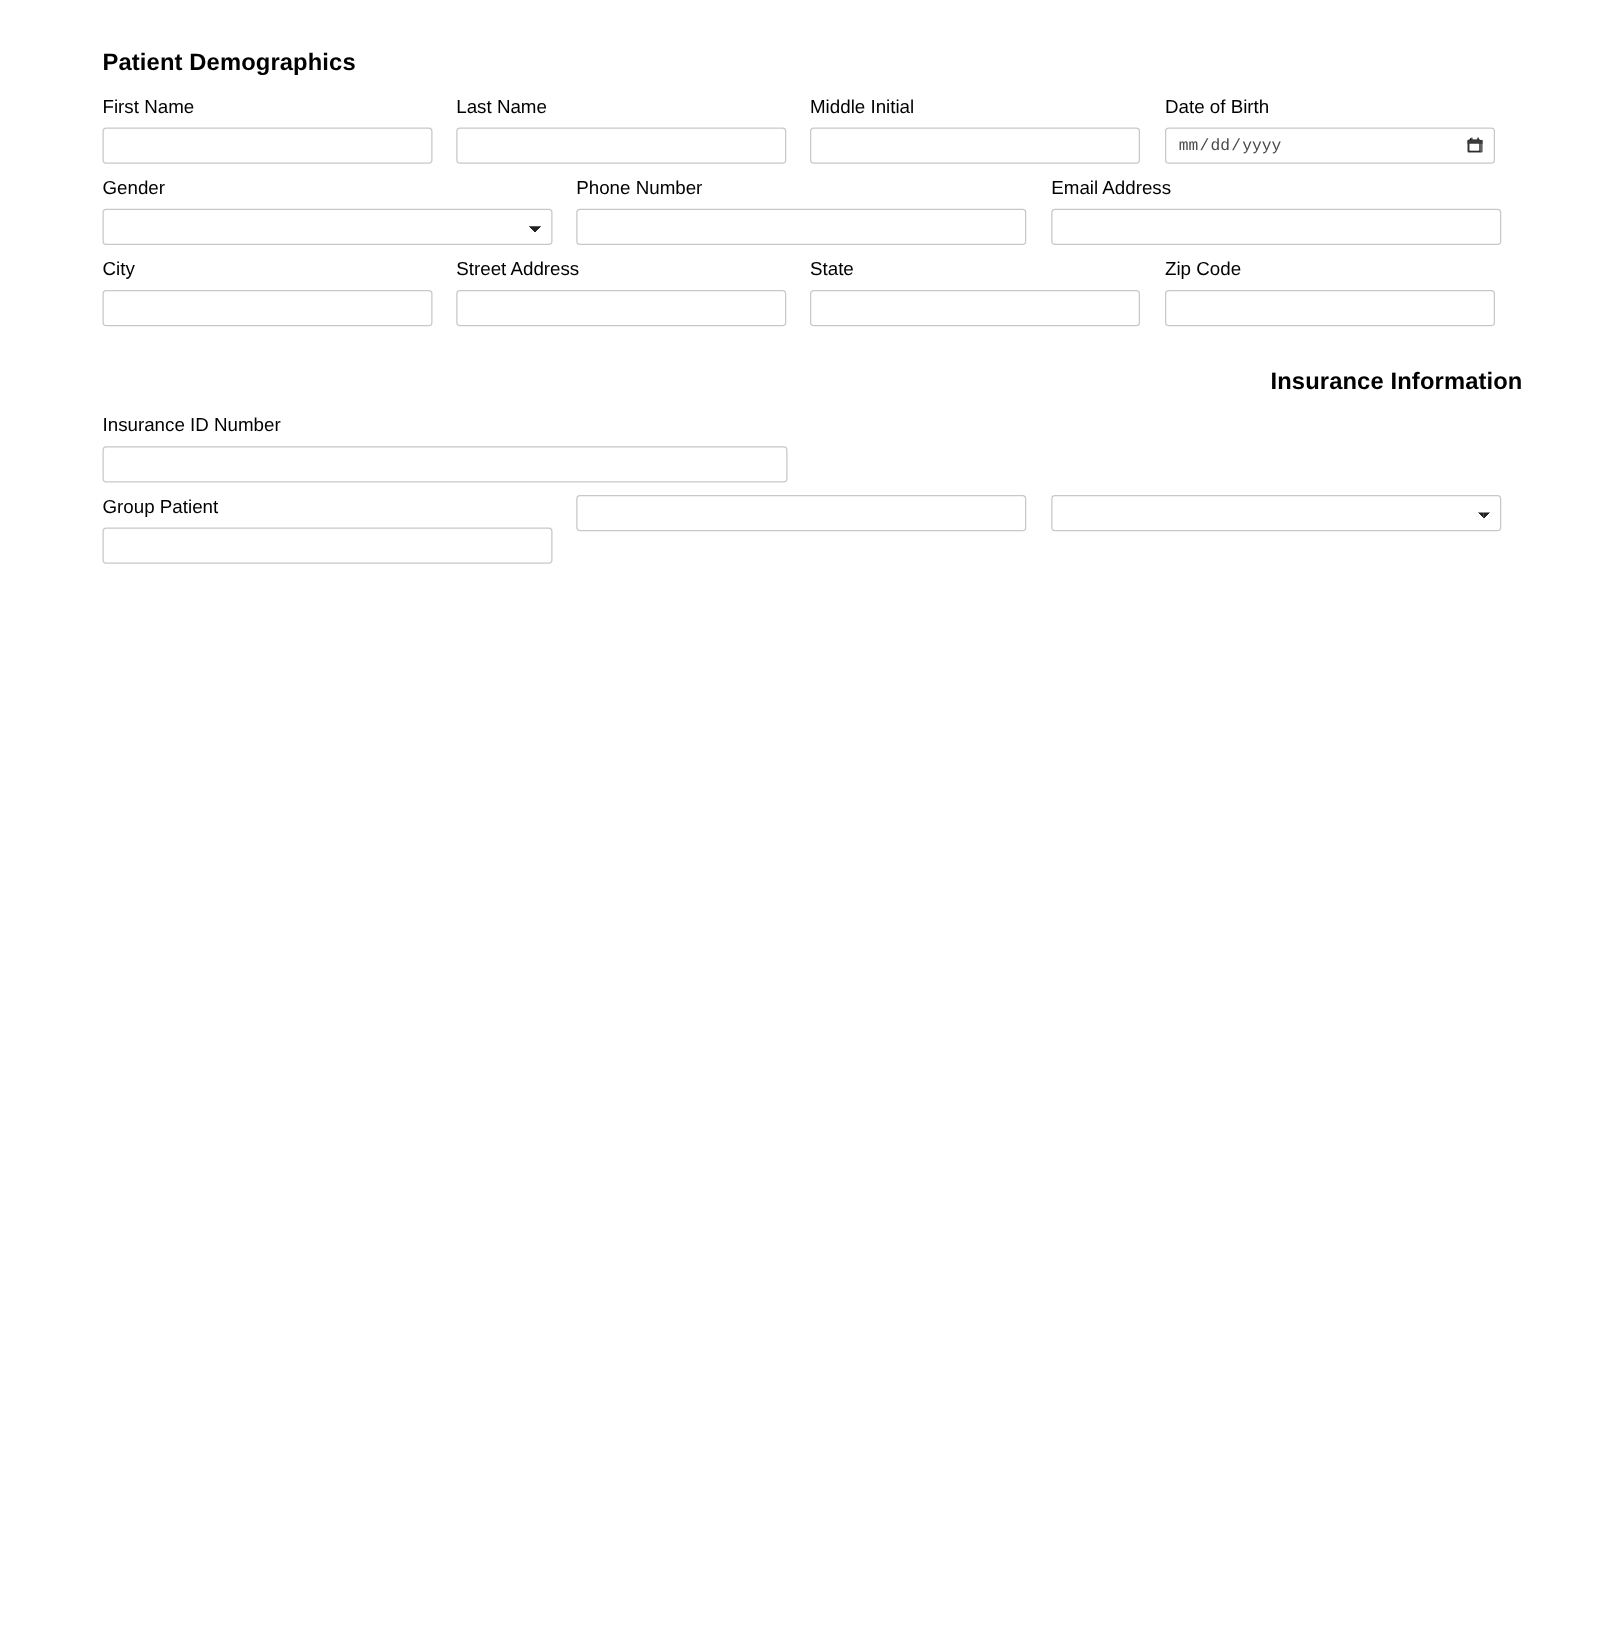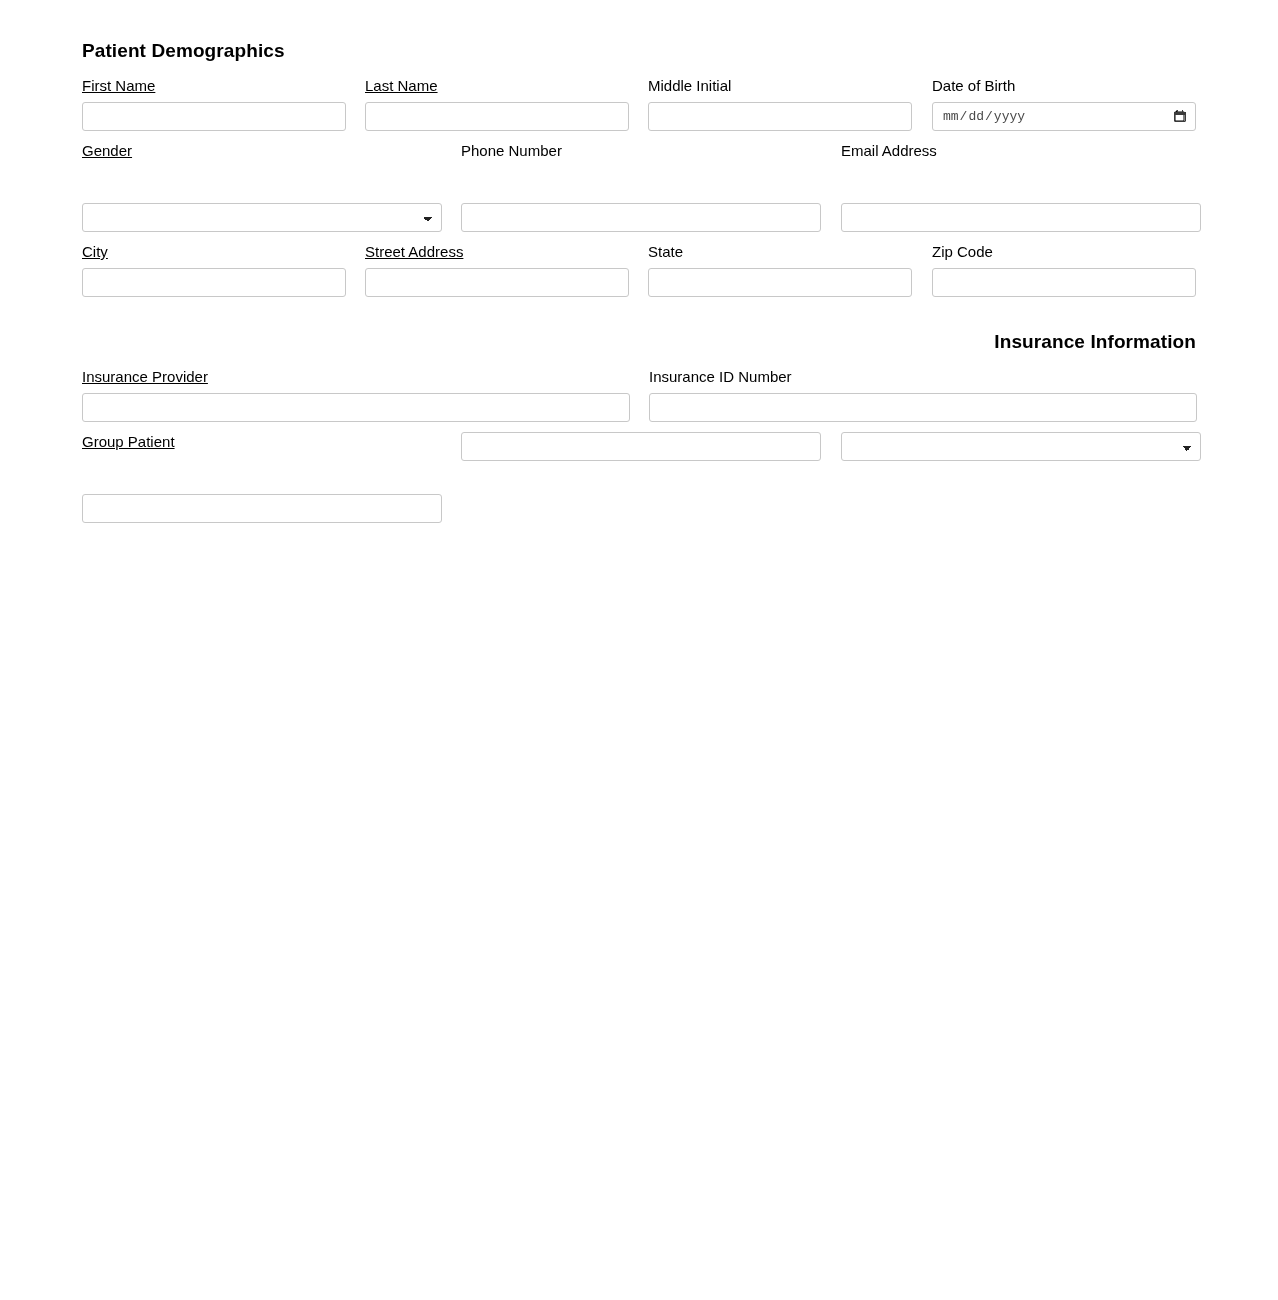--- a/index.html
+++ b/index.html
@@ -8,21 +8,21 @@
     background: #ffffff;
   }
   body {
     width: 1278px;
     height: 1300px;
     font-family: "Liberation Sans", sans-serif;
     color: #000000;
     -webkit-font-smoothing: antialiased;
   }
   .page {
-    padding: 40px 82px 0 82px;
+    padding: 40px 60px 0 82px;
     box-sizing: border-box;
   }
   .section-title {
     font-size: 19px;
     font-weight: bold;
     margin: 0 0 14px 0;
     letter-spacing: 0.1px;
   }
   .section-title.second {
     margin-top: 34px;
@@ -70,23 +70,23 @@
     appearance: none;
     -webkit-appearance: none;
     padding-right: 20px;
     background-image: linear-gradient(45deg, transparent 50%, #222 50%), linear-gradient(135deg, #222 50%, transparent 50%);
     background-position: calc(100% - 13px) 13px, calc(100% - 8px) 13px;
     background-size: 5px 5px, 5px 5px;
     background-repeat: no-repeat;
   }
   
   .w-264 { width: 264px; }
-  .w-360 { width: 360px; gap: 36px; }
+  .w-360 { width: 360px; }
   .w-548 { width: 548px; }
-  .gap-19 { margin-right: 19px; text-decoration: underline; }
+  .gap-19 { margin-right: 19px; }
   .gap-20 { margin-right: 20px; }
   .date-wrap { position: relative; }
   .date-icon {
     position: absolute;
     right: 9px;
     top: 8px;
     width: 13px;
     height: 13px;
     pointer-events: none;
   }
@@ -183,24 +183,20 @@
     </div>
     <div class="field w-264">
       <label>Zip Code</label>
       <input type="text" class="w-264" placeholder="" style="">
     </div>
   </div>
 
   <h2 class="section-title second">Insurance Information</h2>
 
   <div class="row">
-    <div class="field w-548 gap-19">
-      <label>Insurance Provider</label>
-      <input type="text" class="w-548" placeholder="" style="">
-    </div>
     <div class="field w-548">
       <label>Insurance ID Number</label>
       <input type="text" class="w-548" placeholder="" style="">
     </div>
   </div>
 
   <div class="row">
     <div class="field w-360 gap-19">
       <label>Group Patient</label>
       <input type="text" class="w-360" placeholder="" style="">

